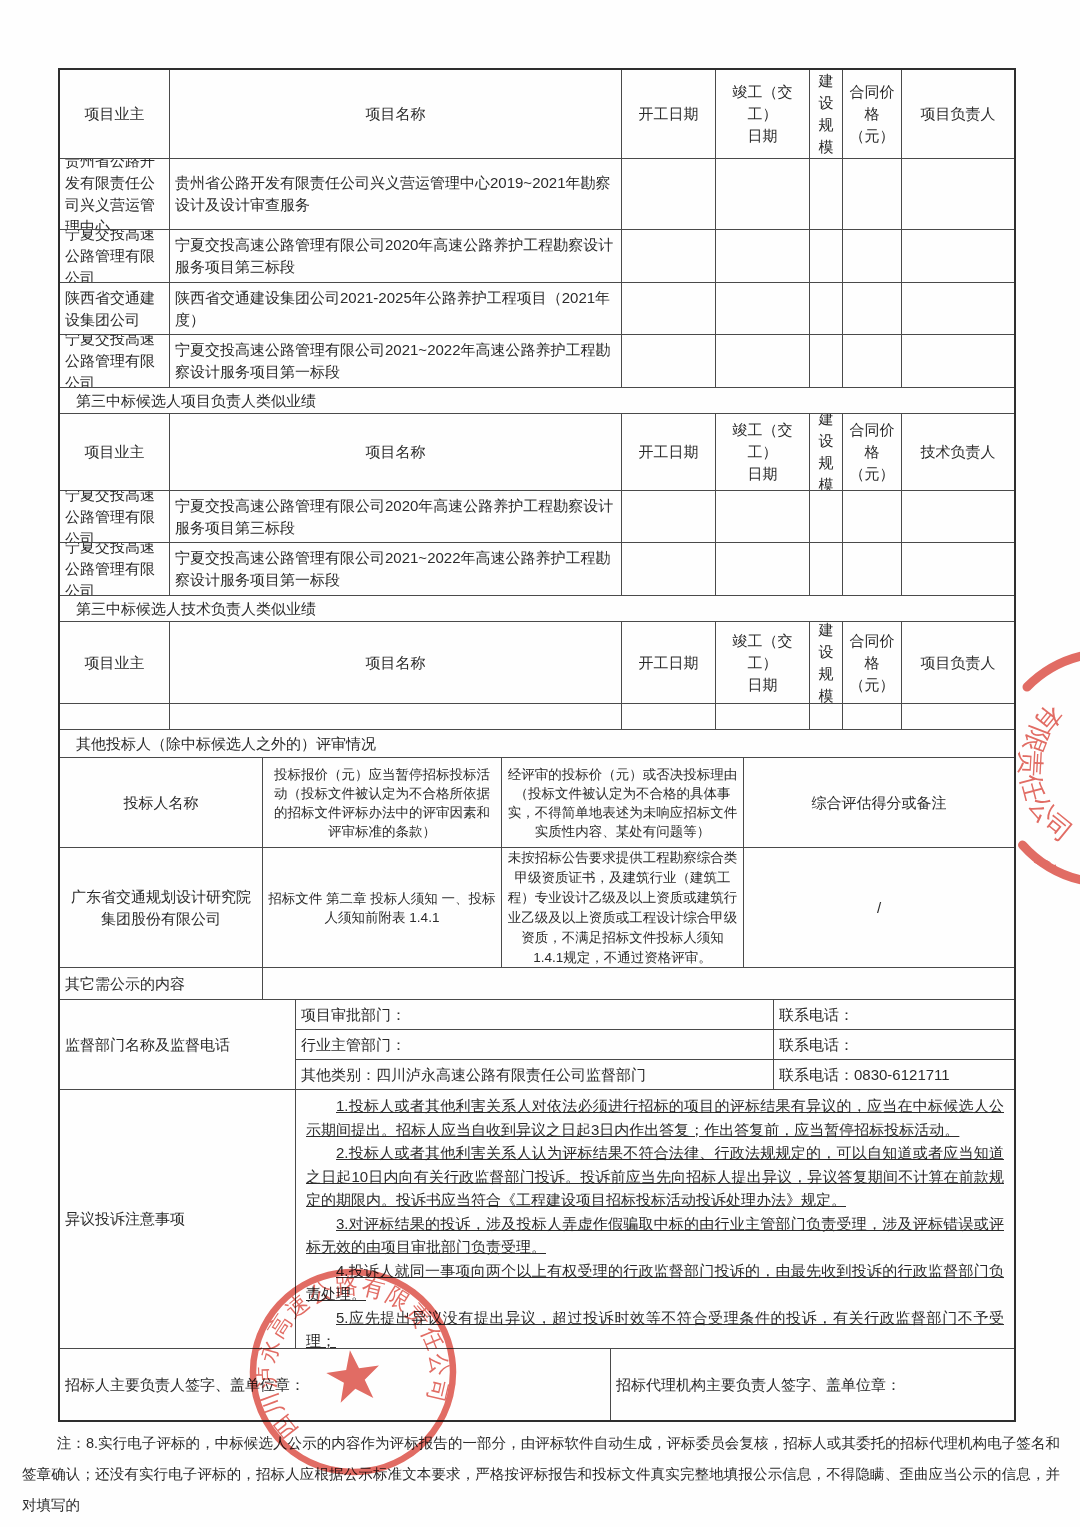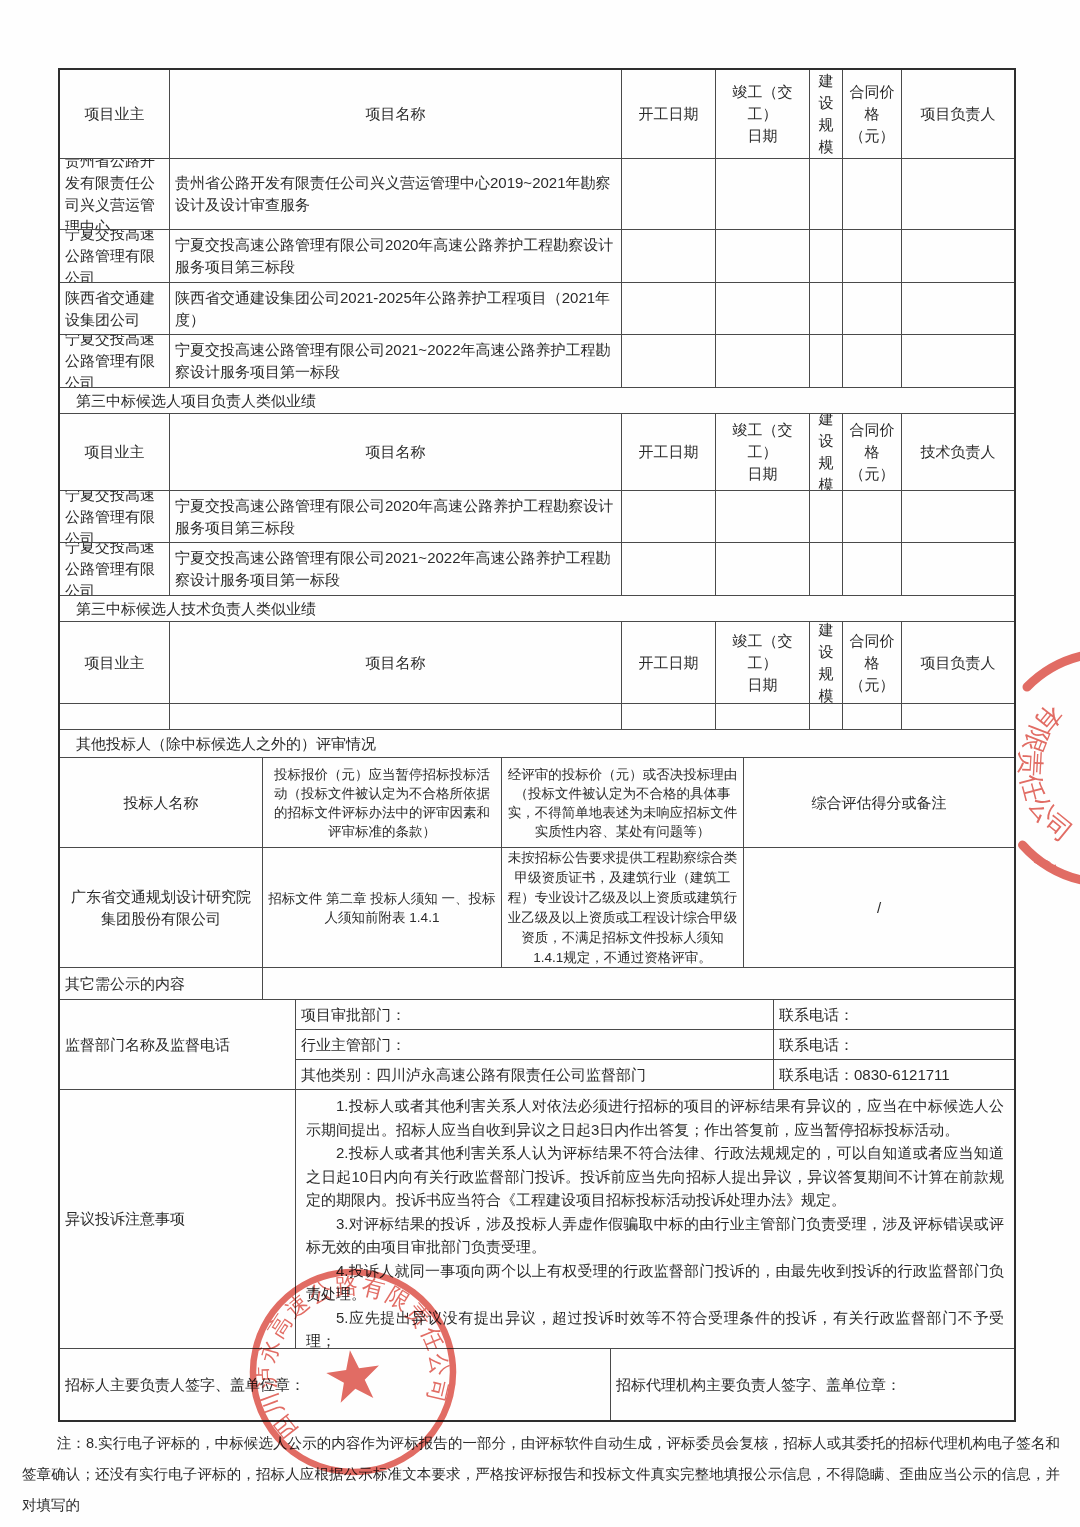--- a/index.html
+++ b/index.html
@@ -32,21 +32,21 @@
   
   .s1{width:236px}.s2{width:478px}.s3{flex:1}
   
   .g1{width:551px}.g2{flex:1}
   .section{padding:2px 16px;font-size:15px;}
   .small{font-size:13.5px;line-height:19px;}
   .reason{font-size:13.5px;line-height:20px;}
   .vstack{display:flex;flex-direction:column;flex:1;}
   .vstack .subrow{display:flex;border-bottom:1px solid #4a4a4a;box-sizing:border-box;flex:1;}
   .vstack .subrow:last-child{border-bottom:none;}
-  .objection-body{padding:4px 10px 0 10px;width:100%;box-sizing:border-box;}
+  .objection-body{padding:4px 10px 0 10px;width:100%;box-sizing:border-box;text-decoration:underline;}
   .objection-body p{margin:0;text-indent:2em;line-height:23.5px;font-size:15px;text-align:justify;}
   .footer-note{
     position:absolute;left:22px;top:1428px;width:1038px;
     font-size:14.5px;line-height:31px;text-indent:2.4em;color:#2b2b2b;text-align:justify;
   }
   .stamp{position:absolute;mix-blend-mode:multiply;opacity:.82;pointer-events:none;}
   .stamp-bottom{left:240px;top:1258px;width:230px;height:230px;}
   .stamp-right{left:975px;top:612px;width:250px;height:290px;}
 </style>
 </head>

